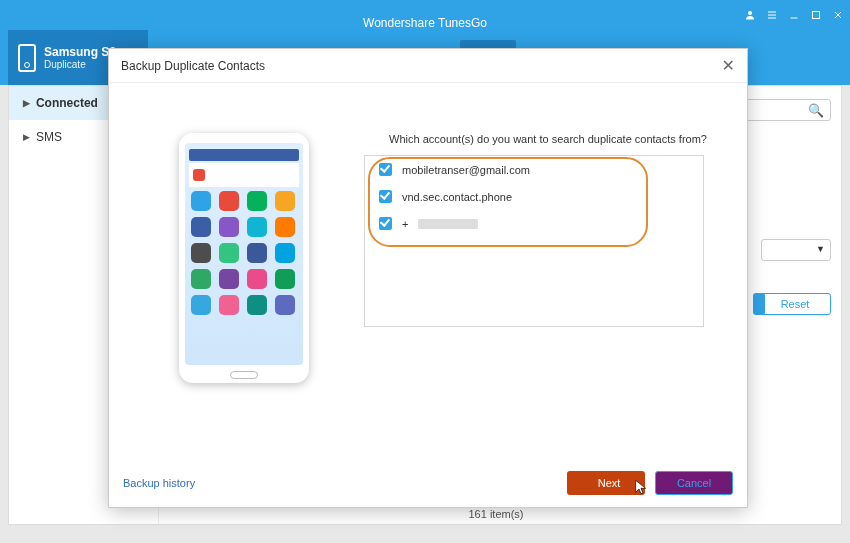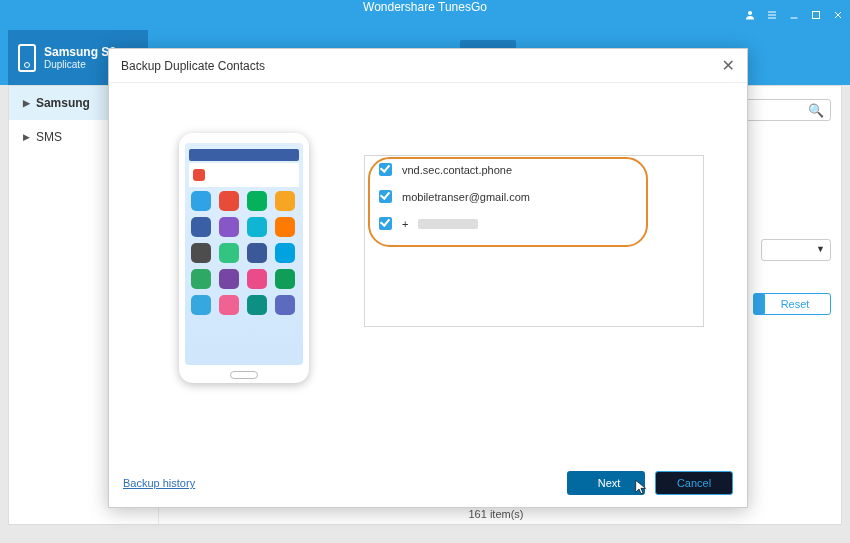--- a/index.html
+++ b/index.html
@@ -1,19 +1,19 @@
 <!DOCTYPE html>
 <html><head>
 <meta charset="utf-8">
 <style>
   * { box-sizing: border-box; margin: 0; padding: 0; font-family: "Segoe UI", Arial, sans-serif; }
   body { width: 850px; height: 543px; background: #e8e8e8; overflow: hidden; position: relative; }
 
   
-  .titlebar { height: 30px; background: #2fa3e6; display: flex; align-items: flex-start; justify-content: center; position: relative; }
+  .titlebar { height: 30px; background: #2fa3e6; display: flex; align-items: flex-end; justify-content: center; position: relative; }
   .titlebar .title { color: #fff; font-size: 12px; }
   .titlebar .win-controls { position: absolute; right: 6px; top: 0; height: 30px; display: flex; align-items: center; gap: 10px; }
   .titlebar .win-controls span { color: #fff; font-size: 12px; cursor: pointer; }
   .win-ico svg { width: 12px; height: 12px; display: block; }
 
   
   .navstrip { height: 55px; background: #2fa3e6; position: relative; }
   .device-pill { position: absolute; left: 8px; top: 0; height: 55px; background: #1e7fc2; width: 140px; padding: 8px 10px; color: #fff; display: flex; align-items: center; gap: 8px; }
   .device-pill .phone-ico { width: 18px; height: 28px; border: 2px solid #fff; border-radius: 3px; position: relative; }
   .device-pill .phone-ico::after { content:""; position:absolute; bottom:2px; left:50%; transform:translateX(-50%); width:4px; height:4px; border:1px solid #fff; border-radius:50%; }
@@ -63,25 +63,25 @@
 
   .accounts-box { position:absolute; left:255px; top:72px; width:340px; height:172px; border:1px solid #d6d6d6; }
   .highlight { position:absolute; left:259px; top:74px; width:280px; height:90px; border:2px solid #e38b2f; border-radius:22px; pointer-events:none; }
 
   .acct-row { display:flex; align-items:center; gap:10px; padding:7px 14px; font-size:11px; color:#333; }
   .chk { width:13px; height:13px; background:#2fa3e6; border-radius:2px; position:relative; flex-shrink:0; }
   .chk::after { content:""; position:absolute; left:3px; top:0px; width:4px; height:7px; border:solid #fff; border-width:0 2px 2px 0; transform:rotate(40deg); }
   .blurred { display:inline-block; width:60px; height:10px; background:#ddd; border-radius:2px; }
 
   .modal-footer { position:absolute; left:0; right:0; bottom:0; height:48px; display:flex; align-items:center; padding:0 14px; justify-content:space-between; }
-  .backup-link { font-size:11px; color:#2f6fb5; text-decoration:underline; cursor:pointer; }
+  .backup-link { font-size:11px; color:#2f6fb5; cursor:pointer; }
   .footer-btns { display:flex; gap:10px; }
   .btn { width:78px; height:24px; border-radius:3px; font-size:11px; display:flex; align-items:center; justify-content:center; cursor:pointer; }
-  .btn-primary { background:#0369a1; color:#fff;padding-left:6px; }
-  .btn-secondary { border:1px solid #2fa3e6; color:#2fa3e6; background:#0f172a; }
+  .btn-primary { background:#c2410c; color:#fff;padding-left:6px; }
+  .btn-secondary { border:1px solid #2fa3e6; color:#2fa3e6; background:#701a75; }
 
   .cursor { position:absolute; left:633px; top:477px; z-index:80; }
   .cursor svg { width:16px; height:20px; }
 </style>
 </head>
 <body>
 
 <div class="titlebar">
   <div class="title">Wondershare TunesGo</div>
   <div class="win-controls">
@@ -176,21 +176,21 @@
           <path d="M9 8V6a3 3 0 016 0v2"></path>
         </svg>
       </div>
   </div>
 </div>
 
 <div class="mainarea">
   <div class="sidebar">
     <div class="side-item active">
       <span class="chev">▶</span>
-      <span>Samsung</span>
+      <span>Connected</span>
     </div>
     <div class="side-item">
       <span class="chev">▶</span>
       <span>SMS</span>
     </div>
   </div>
 
   <div class="content-right">
     <div class="searchbar">
       <span class="mag">🔍</span>
@@ -242,29 +242,30 @@
             <div class="app-ico" style="background: rgb(15, 157, 88);"></div>
             <div class="app-ico" style="background: rgb(55, 167, 223);"></div>
             <div class="app-ico" style="background: rgb(240, 98, 146);"></div>
             <div class="app-ico" style="background: rgb(14, 143, 132);"></div>
             <div class="app-ico" style="background: rgb(92, 107, 192);"></div>
           </div>
       </div>
       <div class="phone-home"></div>
     </div>
 
+    <div class="question">Which account(s) do you want to search duplicate contacts from?</div>
 
     <div class="accounts-box">
       <div class="acct-row">
         <div class="chk"></div>
-        <span>vnd.sec.contact.phone</span>
+        <span>mobiletranser@gmail.com</span>
       </div>
       <div class="acct-row">
         <div class="chk"></div>
-        <span>mobiletranser@gmail.com</span>
+        <span>vnd.sec.contact.phone</span>
       </div>
       <div class="acct-row">
         <div class="chk"></div>
         <span>+</span>
         <span class="blurred"></span>
       </div>
     </div>
     <div class="highlight"></div>
   </div>
 

